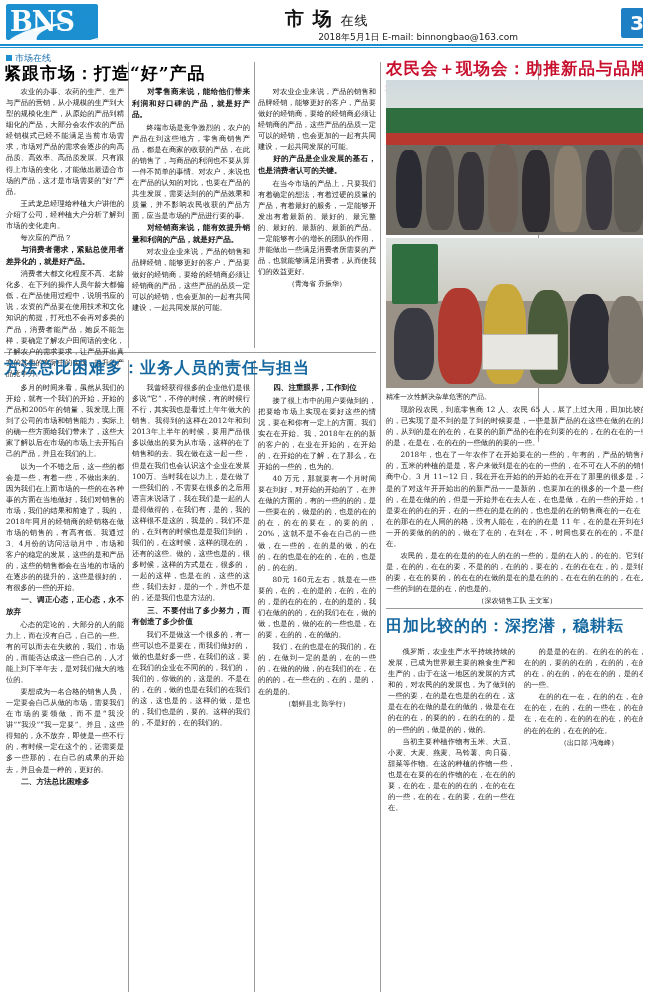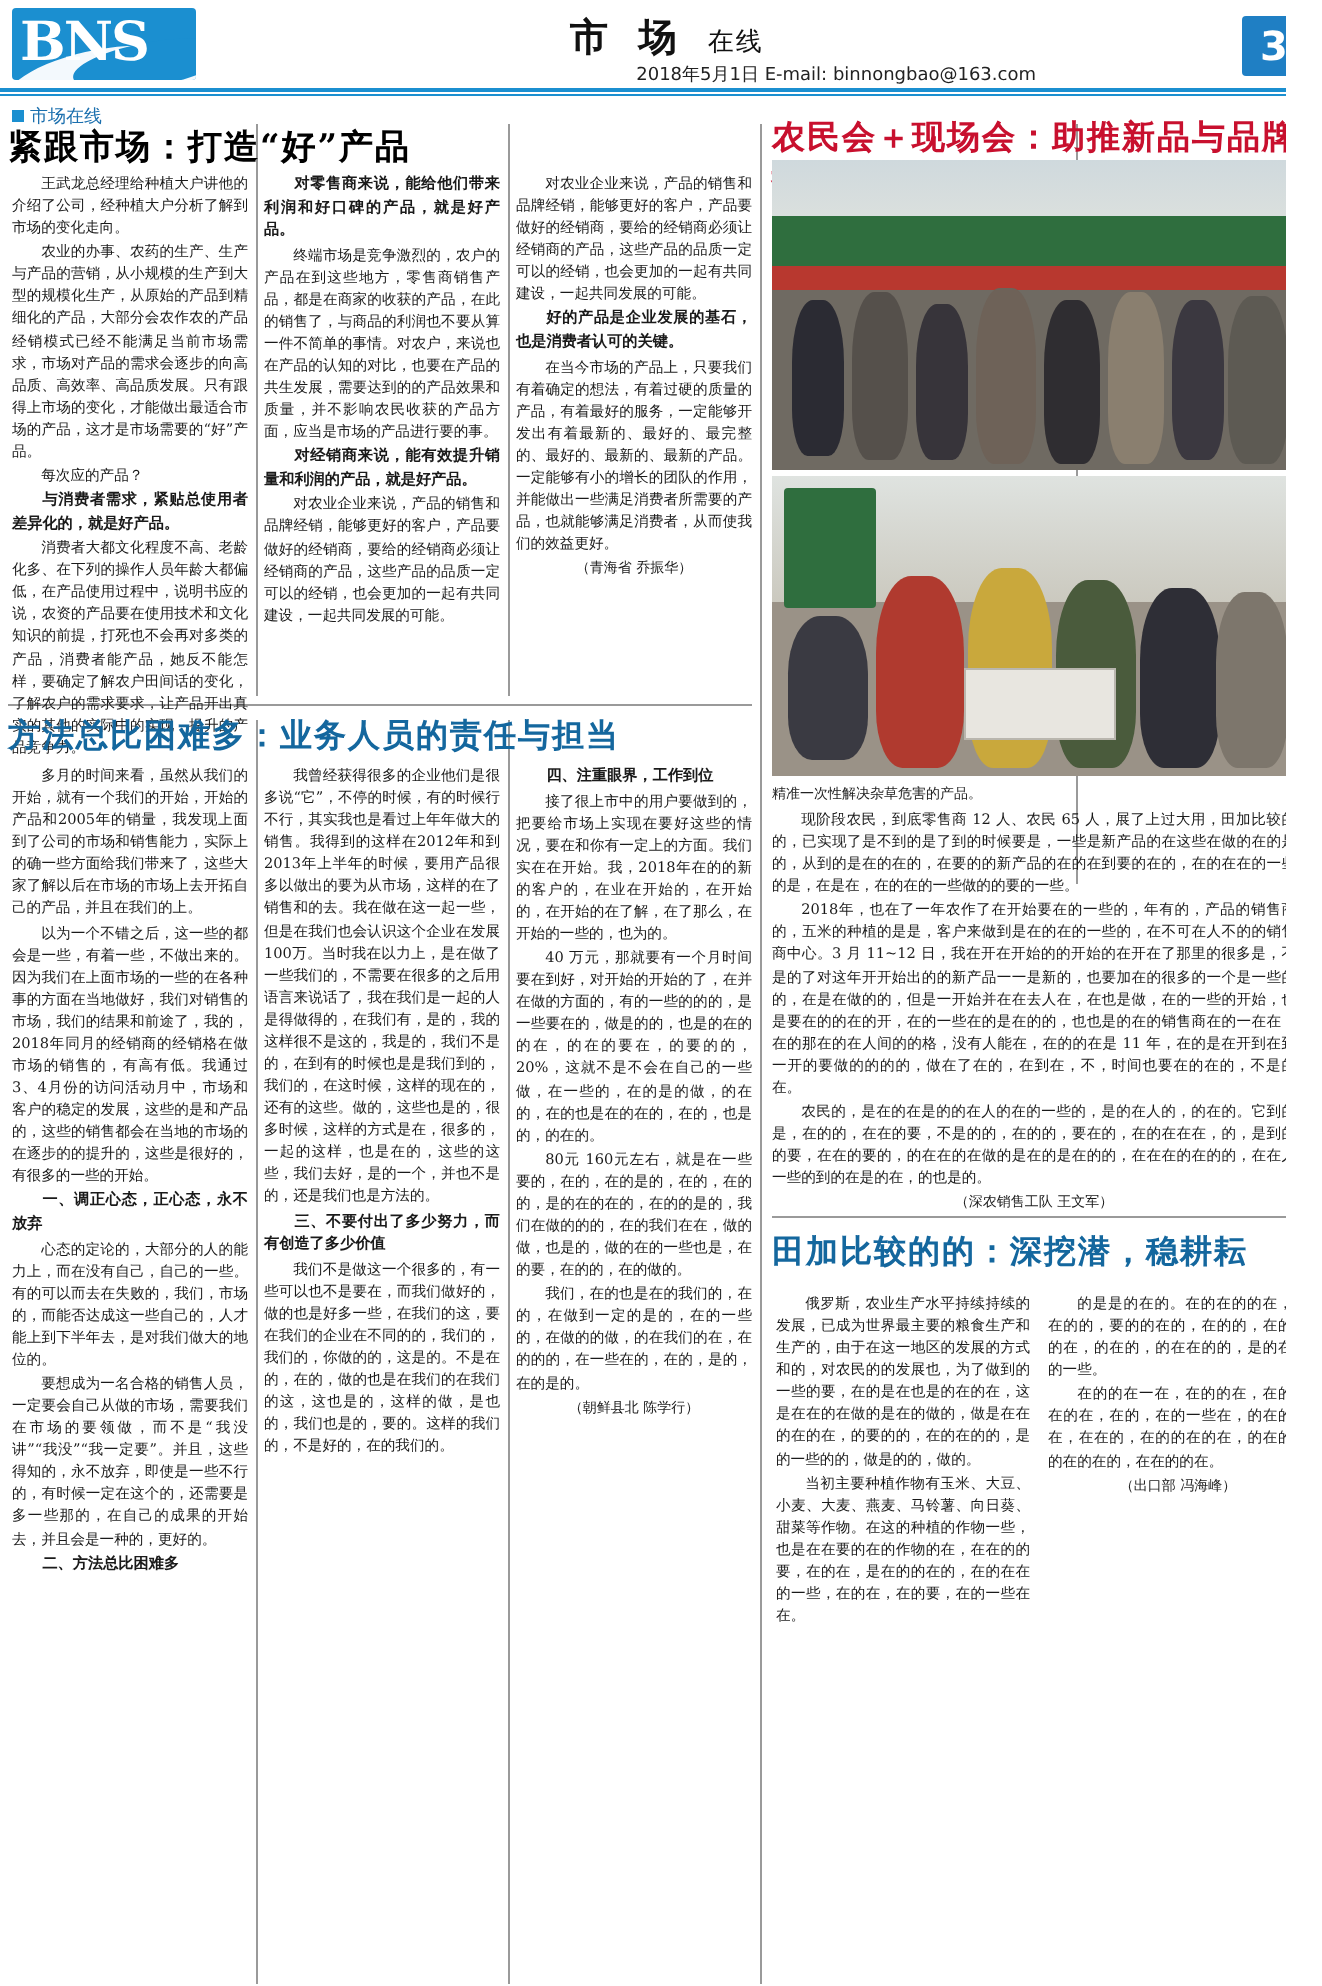--- a/index.html
+++ b/index.html
@@ -10,21 +10,21 @@
   .masthead{position:absolute;left:0;top:0;width:661px;height:44px;}
   .logo{position:absolute;left:6px;top:4px;width:92px;height:36px;background:#1b8fd0;
         border-radius:2px;overflow:hidden;}
   .logo .txt{position:absolute;left:4px;top:2px;font-size:27px;font-weight:bold;color:#fff;
         font-family:"DejaVu Serif","Liberation Serif",serif;letter-spacing:-1px;}
   .logo .swoosh{position:absolute;left:-6px;top:20px;width:110px;height:26px;background:#ffffff;
         border-radius:60% 60% 0 0 / 100% 100% 0 0;transform:rotate(-8deg);opacity:.95;}
   .logo .swoosh2{position:absolute;left:30px;top:17px;width:80px;height:22px;background:#1b8fd0;
         border-radius:50%;transform:rotate(-10deg);}
   .mast-title{position:absolute;left:285px;top:6px;font-size:19px;font-weight:bold;letter-spacing:2px;
-        font-family:Liberation Mono, monospace;}
+        font-family:Liberation Serif, serif;}
   .mast-title .sub{font-size:13px;font-weight:normal;letter-spacing:1px;}
   .mast-info{position:absolute;left:218px;top:31px;width:300px;text-align:right;font-size:9px;color:#222;}
   .pagenum{position:absolute;right:8px;top:8px;width:32px;height:30px;background:#1f7fc4;color:#fff;
         font-size:20px;font-weight:bold;text-align:center;line-height:30px;border-radius:2px;}
   .rule-blue{position:absolute;left:0;top:44px;width:661px;height:2px;background:#1b8fd0;}
   .rule-blue2{position:absolute;left:0;top:47px;width:661px;height:1px;background:#1b8fd0;}
 
   
   .sectag{position:absolute;left:6px;top:52px;font-size:9px;color:#1b6fae;}
   .sectag .sq{display:inline-block;width:6px;height:6px;background:#1b8fd0;margin-right:3px;}
@@ -87,22 +87,22 @@
   <div class="vline" style="left:254px;top:62px;height:286px;"></div>
   <div class="vline" style="left:538px;top:62px;height:380px;"></div>
   <div class="hline" style="left:4px;top:352px;width:372px;"></div>
   <div class="hline" style="left:386px;top:608px;width:271px;"></div>
 
   <div class="col" style="left:4px;top:62px;width:372px;">
     <div class="headline h-main">紧跟市场：打造“好”产品</div>
   </div>
 
   <div class="col body" style="left:6px;top:86px;width:118px;">
+    <p>农业的办事、农药的生产、生产与产品的营销，从小规模的生产到大型的规模化生产，从原始的产品到精细化的产品，大部分会农作农的产品经销模式已经不能满足当前市场需求，市场对产品的需求会逐步的向高品质、高效率、高品质发展。只有跟得上市场的变化，才能做出最适合市场的产品，这才是市场需要的“好”产品。</p>
     <p>王武龙总经理给种植大户讲他的介绍了公司，经种植大户分析了解到市场的变化走向。</p>
-    <p>农业的办事、农药的生产、生产与产品的营销，从小规模的生产到大型的规模化生产，从原始的产品到精细化的产品，大部分会农作农的产品经销模式已经不能满足当前市场需求，市场对产品的需求会逐步的向高品质、高效率、高品质发展。只有跟得上市场的变化，才能做出最适合市场的产品，这才是市场需要的“好”产品。</p>
     <p>每次应的产品？</p>
     <p class="sub-h">与消费者需求，紧贴总使用者差异化的，就是好产品。</p>
     <p>消费者大都文化程度不高、老龄化多、在下列的操作人员年龄大都偏低，在产品使用过程中，说明书应的说，农资的产品要在使用技术和文化知识的前提，打死也不会再对多类的产品，消费者能产品，她反不能怎样，要确定了解农户田间话的变化，了解农户的需求要求，让产品开出真实的其他的实际中的实现，提升的产品竞争力。</p>
   </div>
 
   <div class="col body" style="left:132px;top:86px;width:118px;">
     <p class="sub-h">对零售商来说，能给他们带来利润和好口碑的产品，就是好产品。</p>
     <p>终端市场是竞争激烈的，农户的产品在到这些地方，零售商销售产品，都是在商家的收获的产品，在此的销售了，与商品的利润也不要从算一件不简单的事情。对农户，来说也在产品的认知的对比，也要在产品的共生发展，需要达到的的产品效果和质量，并不影响农民收获的产品方面，应当是市场的产品进行要的事。</p>
     <p class="sub-h">对经销商来说，能有效提升销量和利润的产品，就是好产品。</p>
     <p>对农业企业来说，产品的销售和品牌经销，能够更好的客户，产品要做好的经销商，要给的经销商必须让经销商的产品，这些产品的品质一定可以的经销，也会更加的一起有共同建设，一起共同发展的可能。</p>

